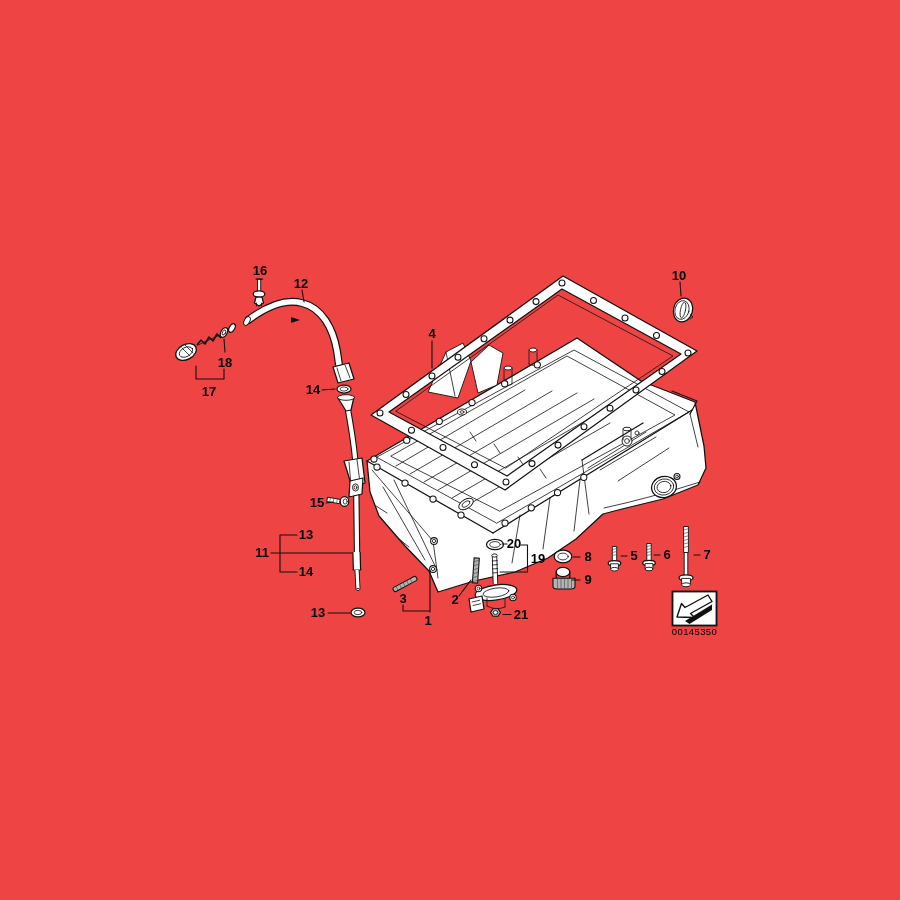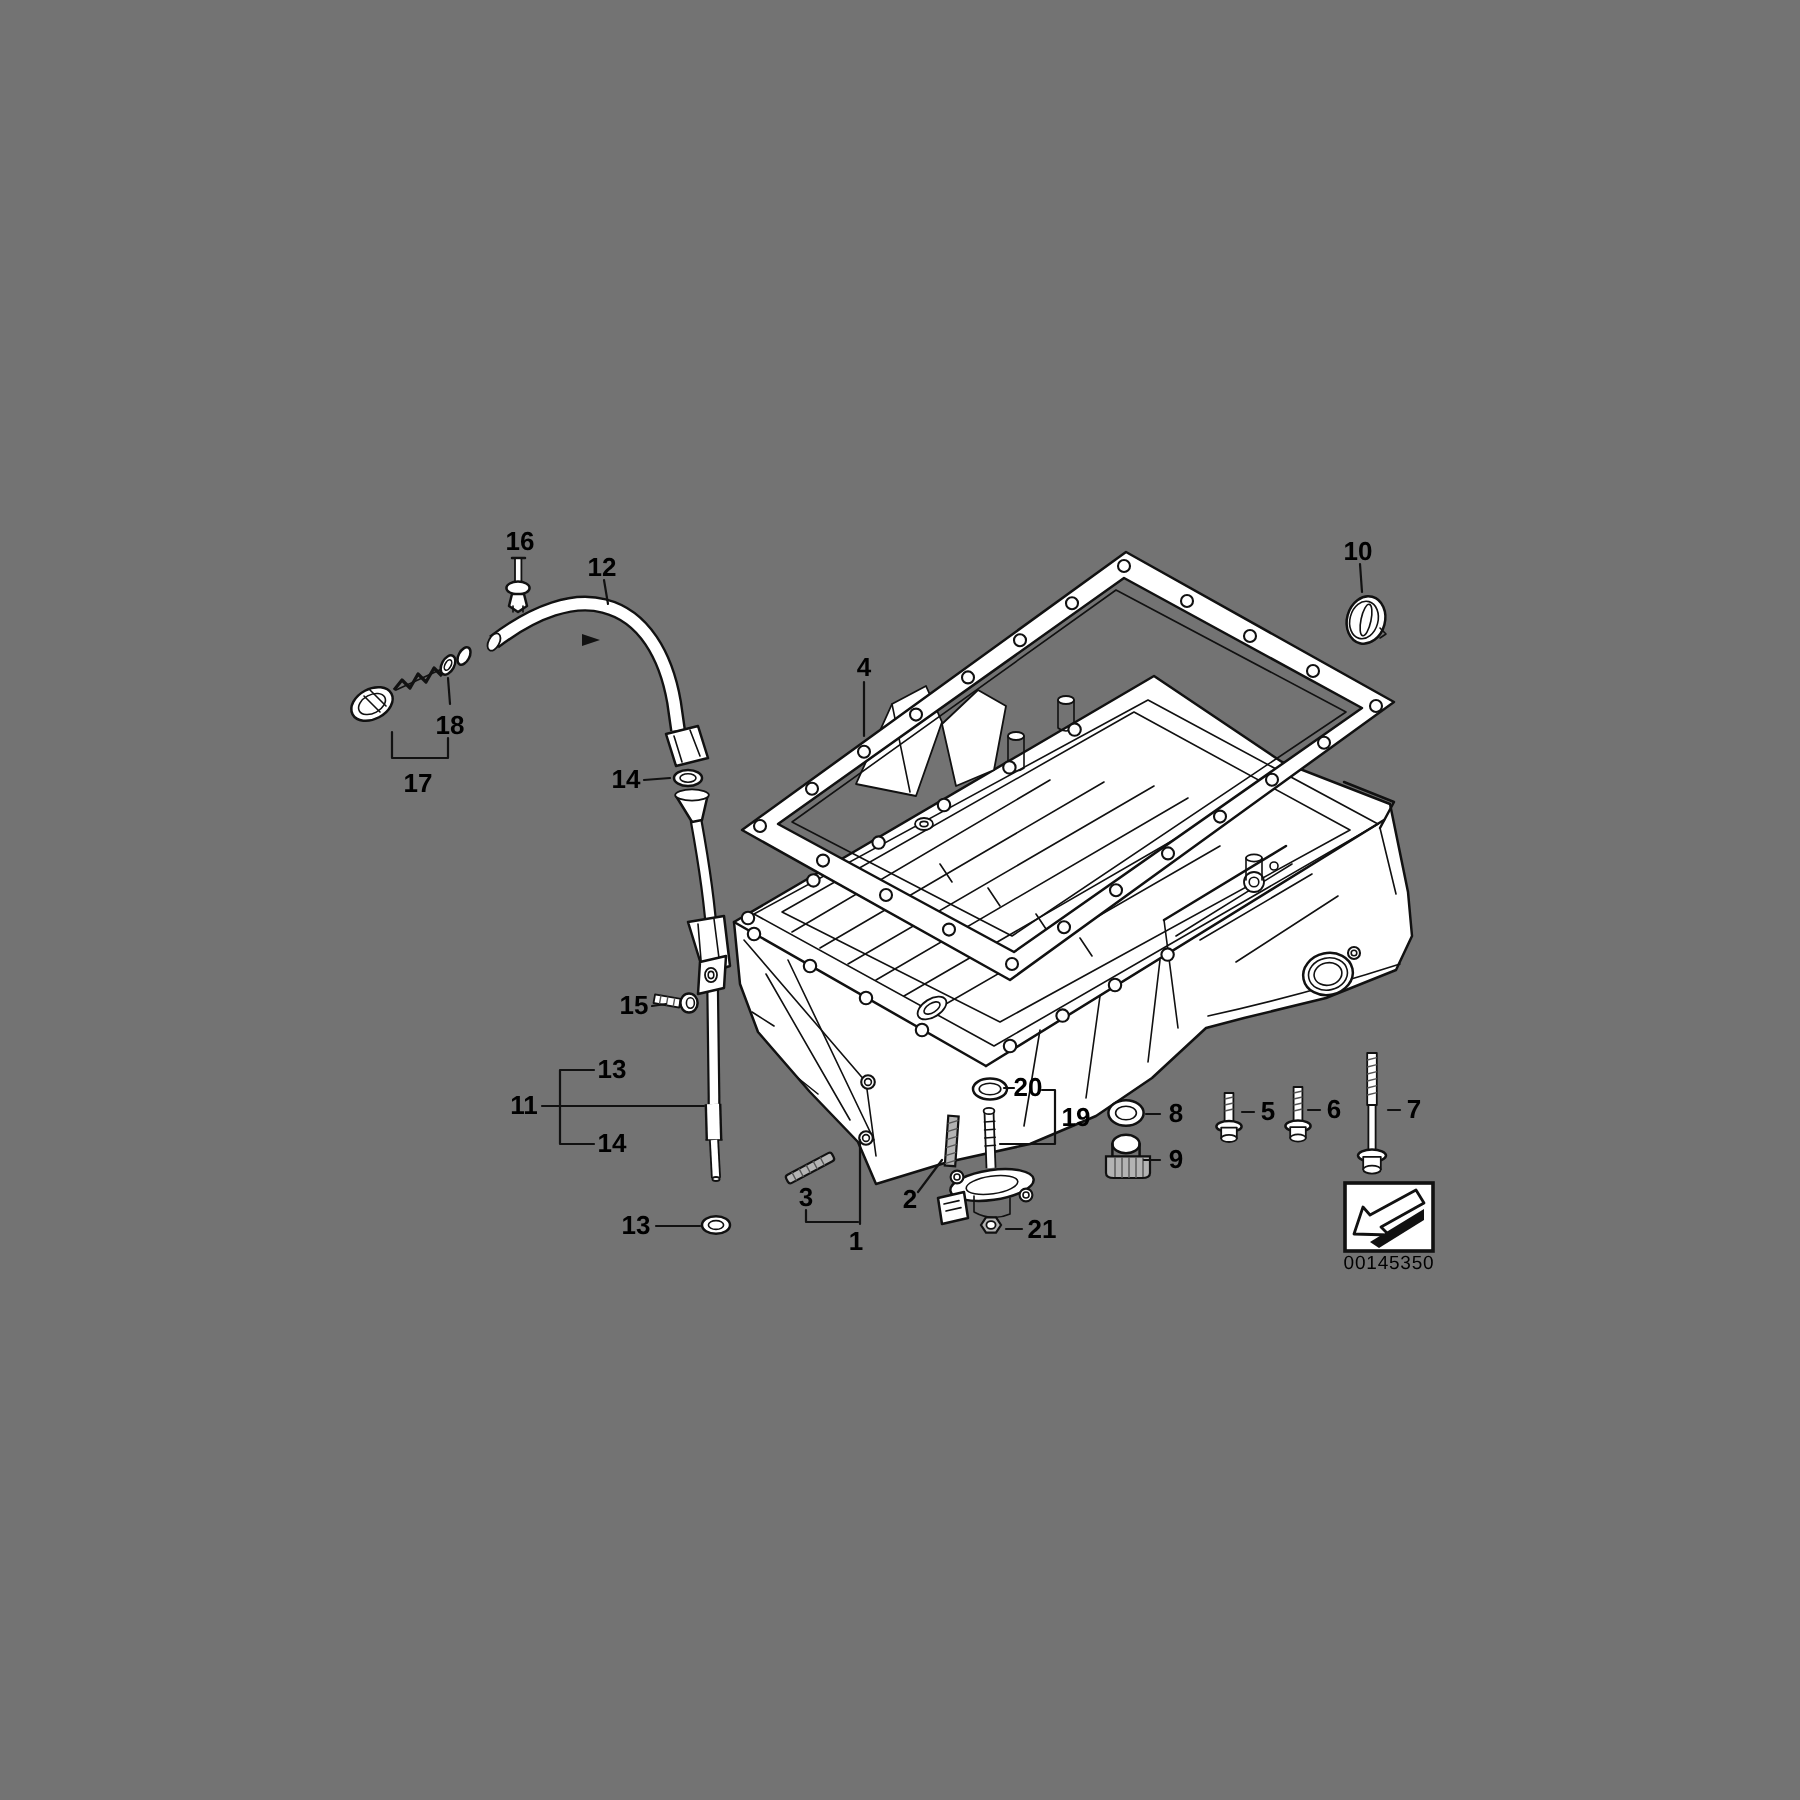--- a/index.html
+++ b/index.html
@@ -1,16 +1,16 @@
 <!DOCTYPE html>
 <html><head>
 <meta charset="utf-8">
 <style>
   html,body{margin:0;padding:0;background:#fff;}
-  .canvas{position:relative;width:900px;height:900px;background:#737373;overflow:hidden;
+  .canvas{position:relative;width:900px;height:900px;background:#ef4444;overflow:hidden;
           font-family:"Liberation Sans",sans-serif;}
   svg{position:absolute;left:0;top:0;}
   .ln{fill:none;stroke:#111;stroke-width:1.25;stroke-linejoin:round;stroke-linecap:round;}
   .tn{fill:none;stroke:#111;stroke-width:0.8;stroke-linejoin:round;stroke-linecap:round;}
   .fw{fill:#fff;stroke:#111;stroke-width:1.25;stroke-linejoin:round;}
   .fwt{fill:#fff;stroke:#111;stroke-width:0.9;stroke-linejoin:round;}
   .metal{fill:#b3b3b3;stroke:#111;stroke-width:1.1;}
   .hatch{stroke:#555;stroke-width:0.7;fill:none;}
   .lead{fill:none;stroke:#111;stroke-width:1.1;stroke-linecap:round;stroke-linejoin:round;}
   .hole{fill:#fff;stroke:#111;stroke-width:1.05;}

